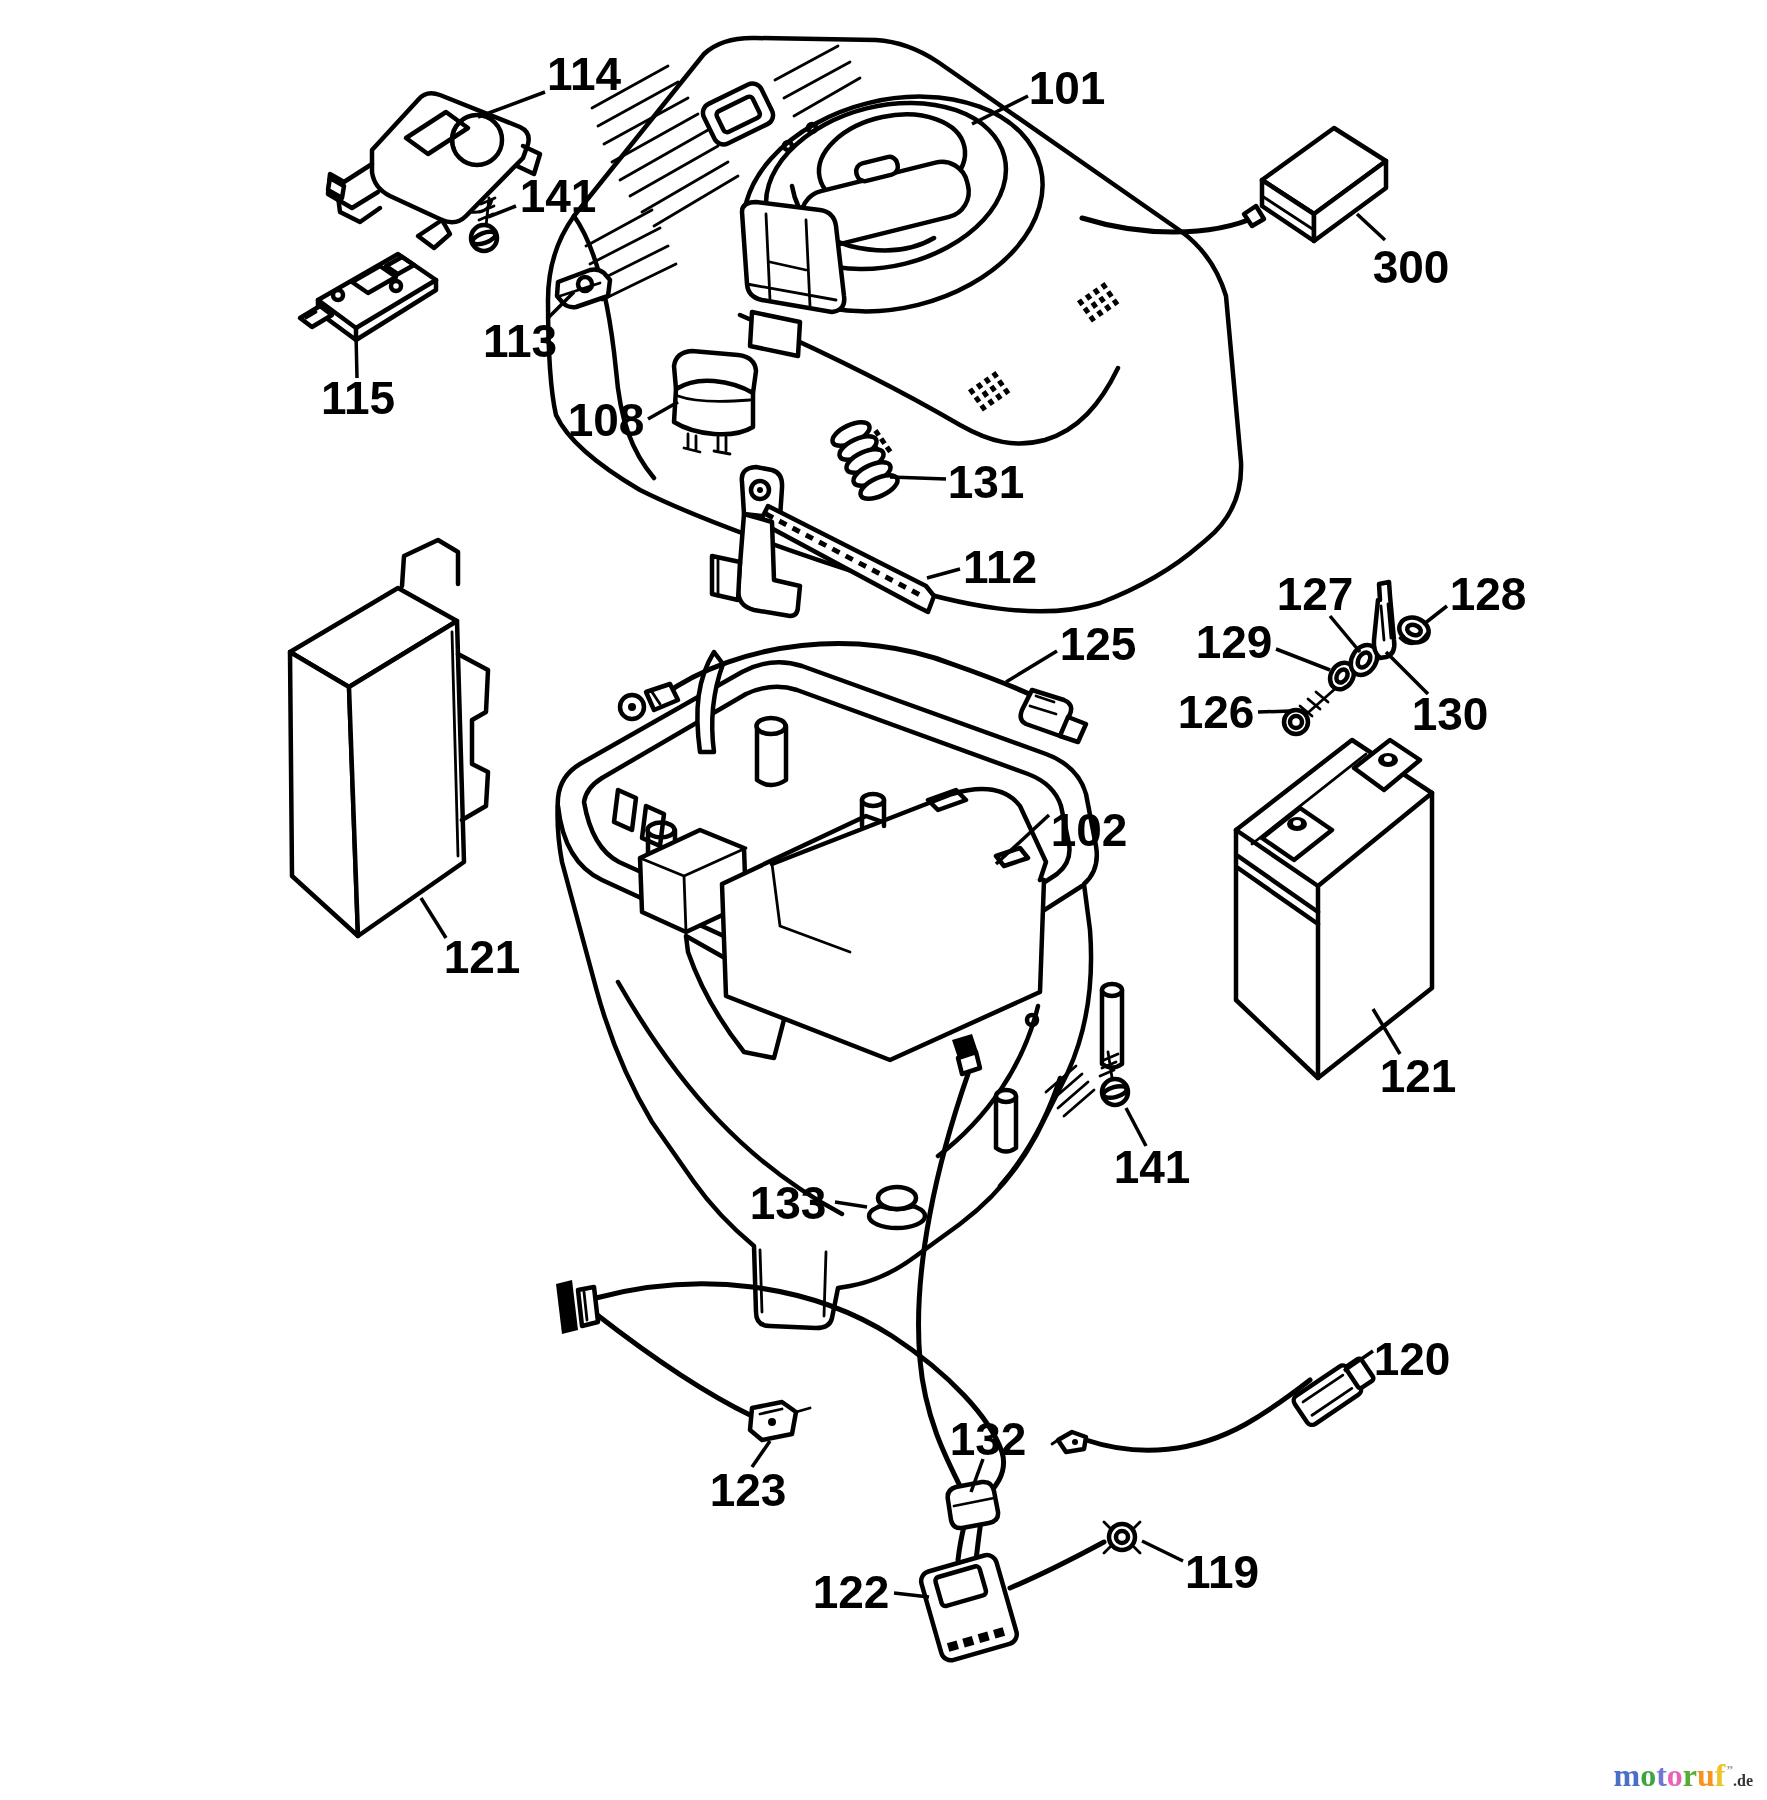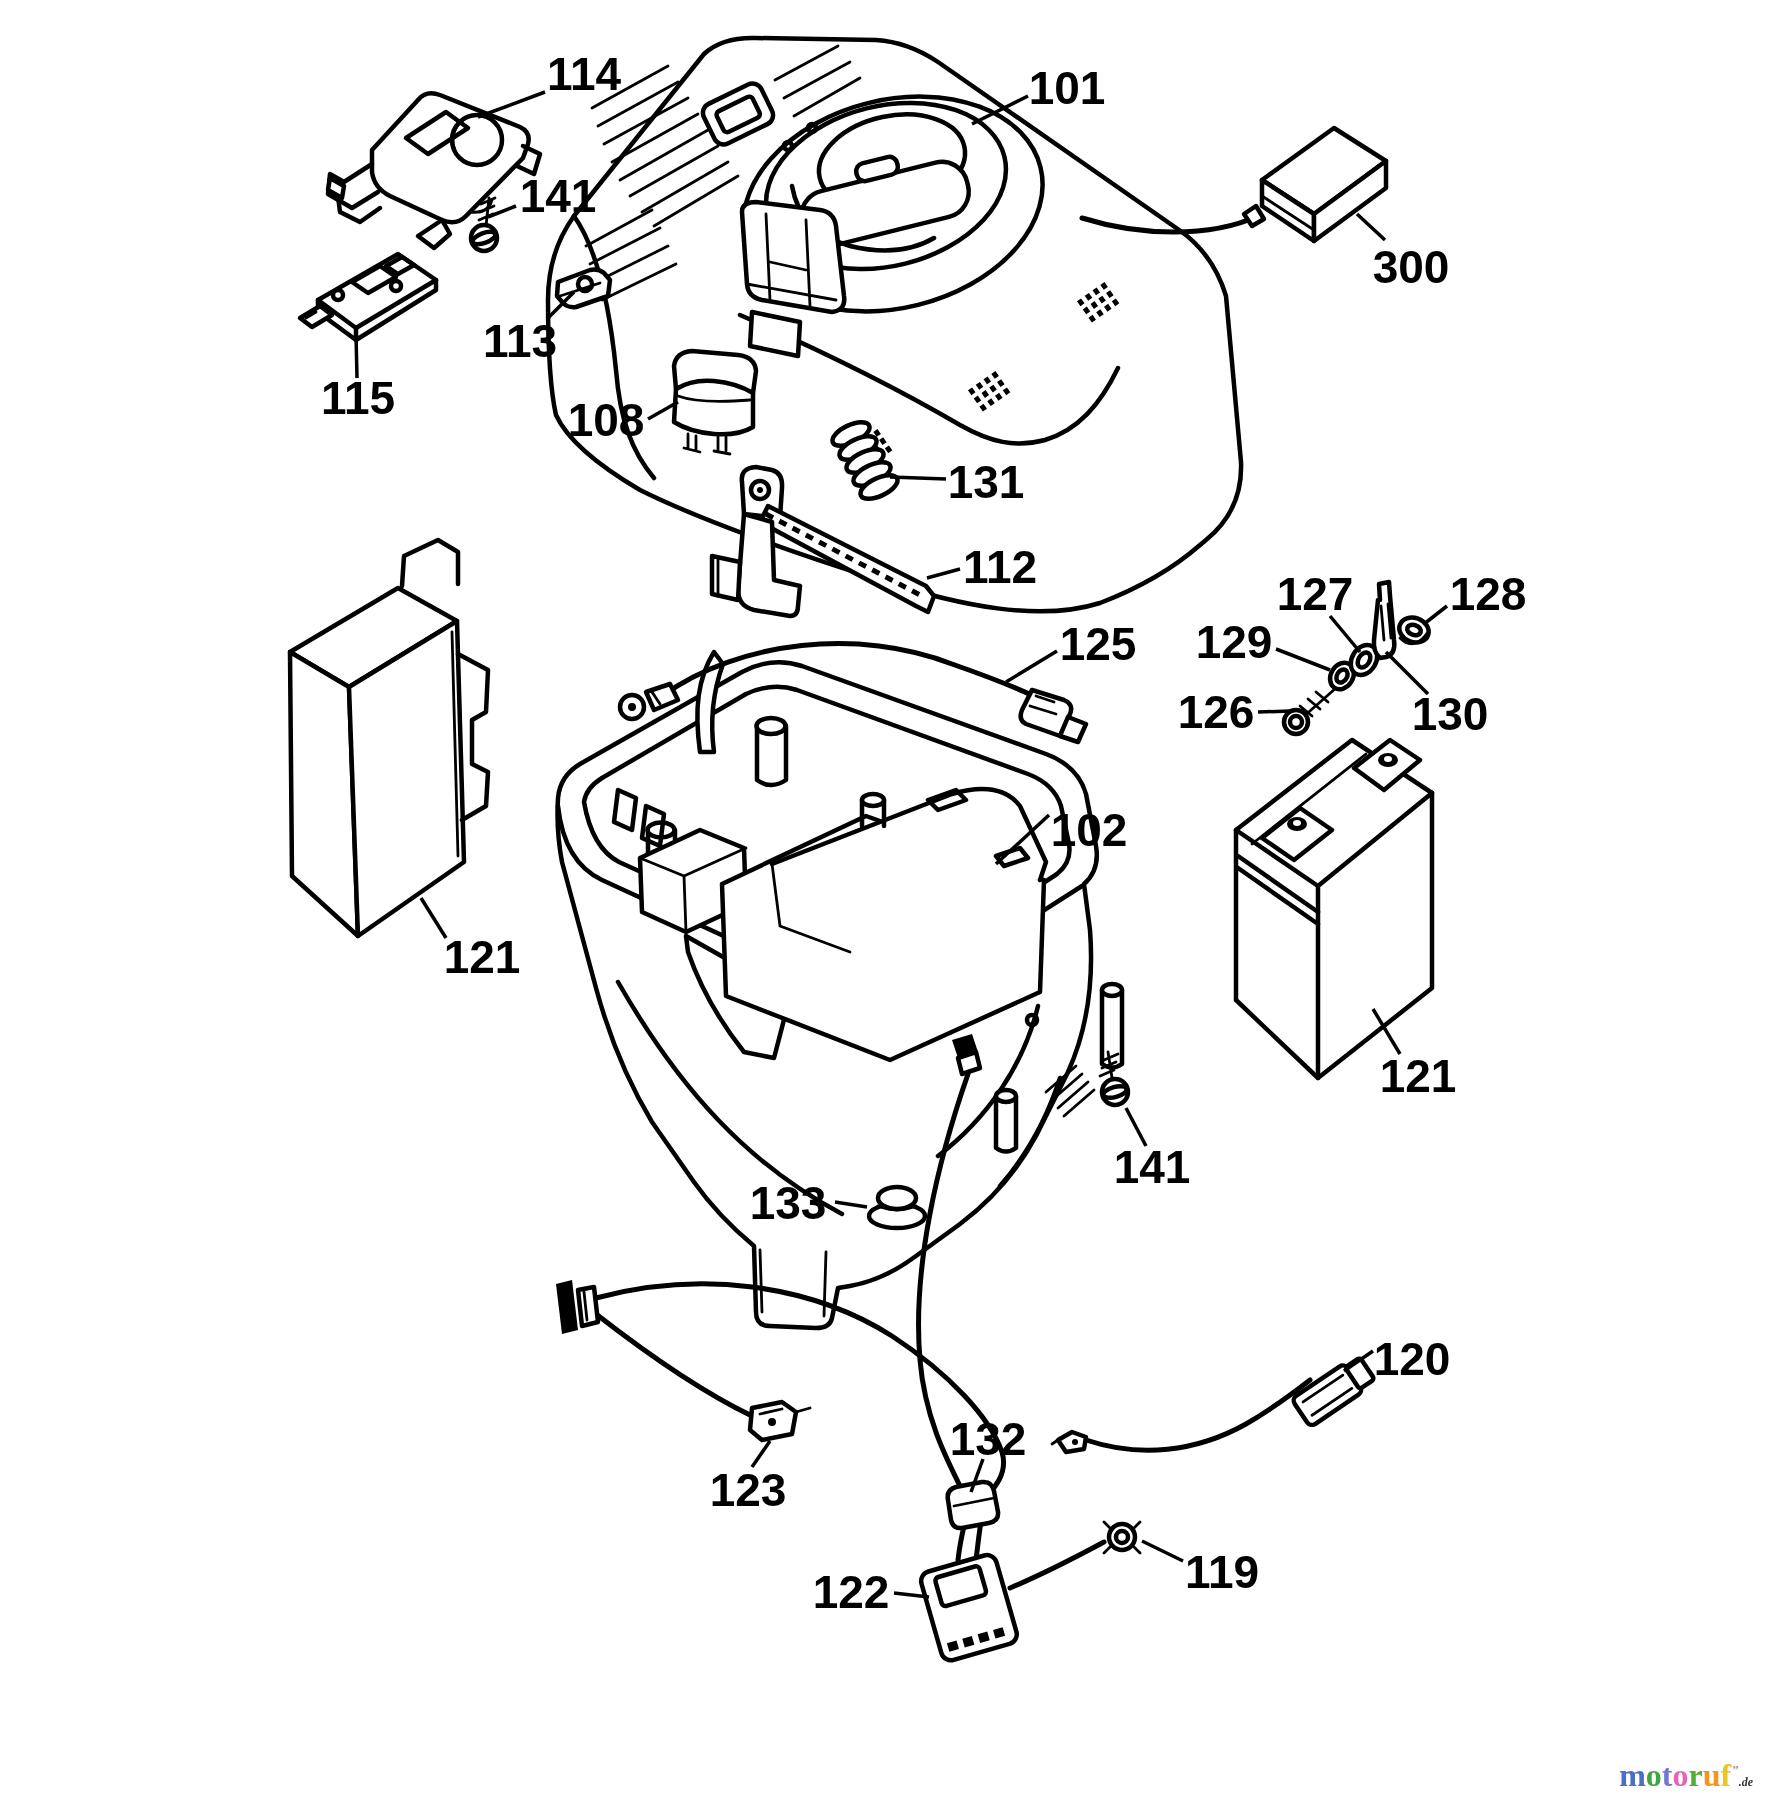--- a/index.html
+++ b/index.html
@@ -14,21 +14,21 @@
   svg .blk{fill:#000;stroke:none;}
   svg .dots line{stroke:#000;stroke-width:6;stroke-dasharray:5 4.5;fill:none;}
   svg .hatch{stroke:#000;stroke-width:5;stroke-dasharray:8 7;fill:none;}
   svg .leader{stroke:#000;stroke-width:3.5;fill:none;}
   svg .part-label{font-family:"Liberation Sans",sans-serif;font-weight:700;font-size:46px;
                   fill:#000;stroke:none;text-anchor:middle;}
   .watermark{position:absolute;right:14px;bottom:6px;
              font-family:"Liberation Serif",serif;font-weight:700;font-size:32px;
              letter-spacing:0px;white-space:nowrap;}
   .watermark .mark{font-size:13px;color:#9a9a9a;vertical-align:super;margin-left:1px;}
-  .watermark .suffix{font-size:12px;color:#333;font-style:italic;}
+  .watermark .suffix{font-size:16px;color:#333;}
 </style>
 </head>
 <body>
 
 <div class="page">
 <svg id="diagram-svg" width="1767" height="1800" viewBox="0 0 1767 1800">
 
   <g>
     <path class="lnw" d="M 548 300 Q 548 252 574 216 L 704 54 Q 722 37 756 38 L 876 40 Q 908 42 938 62
                          L 1182 232 Q 1214 256 1226 296 L 1241 462 Q 1243 510 1206 540 L 1200 545

